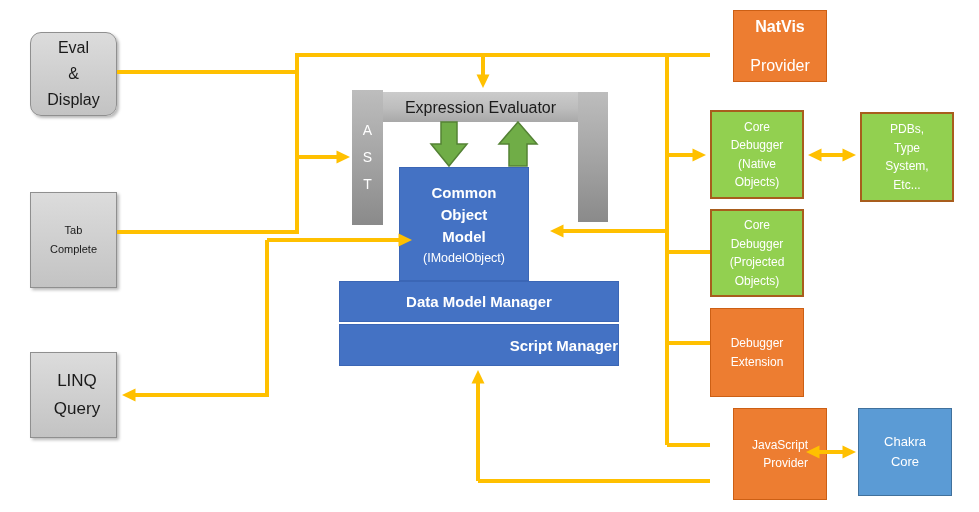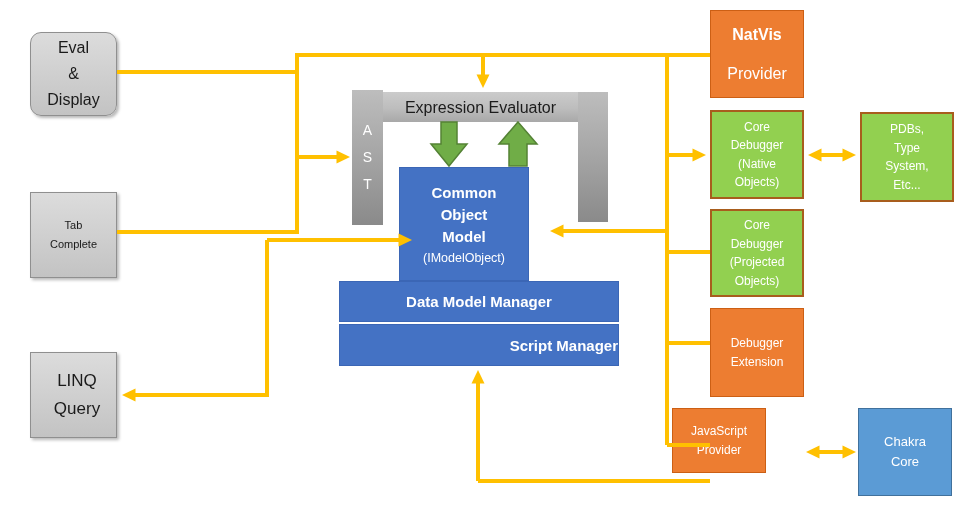--- a/index.html
+++ b/index.html
@@ -49,21 +49,21 @@
 </head>
 <body>
 
 <div id="stage">
 
   <div class="box grayBox fs-eval" style="left:30px;top:32px;width:87px;height:84px;border-radius:11px;">
     <span class="lbl">Eval
 &amp;
 Display</span>
   </div>
-  <div class="box grayBox fs-tab" style="left:30px;top:192px;width:87px;height:86px;">
+  <div class="box grayBox fs-tab" style="left:30px;top:192px;width:87px;height:96px;">
     <span class="lbl">Tab
 Complete</span>
   </div>
   <div class="box grayBox fs-linq" style="left:30px;top:352px;width:87px;height:86px;">
     <span class="lbl">LINQ
 Query</span>
   </div>
 
   <div class="box grayBar" style="left:352px;top:90px;width:31px;height:135px;">
     <span class="lbl">A
@@ -81,21 +81,21 @@
 Model</span>
     <span class="comSub">(IModelObject)</span>
   </div>
   <div class="box blueBox" style="left:339px;top:281px;width:280px;height:41px;">
     <span class="lbl mgrLbl">Data Model Manager</span>
   </div>
   <div class="box blueBox" style="left:339px;top:324px;width:280px;height:42px;align-items:flex-end;">
     <span class="lbl mgrLbl">Script Manager</span>
   </div>
 
-  <div class="box orangeBox" style="left:710px;top:10px;width:94px;height:88px;gap:16px;">
+  <div class="box orangeBox" style="left:733px;top:10px;width:94px;height:72px;gap:16px;">
     <span class="natTitle">NatVis</span>
     <span class="natSub">Provider</span>
   </div>
   <div class="box greenBox fs-small" style="left:710px;top:110px;width:94px;height:89px;">
     <span class="lbl">Core
 Debugger
 (Native
 Objects)</span>
   </div>
   <div class="box greenBox fs-small" style="left:860px;top:112px;width:94px;height:90px;">
@@ -107,21 +107,21 @@
   <div class="box greenBox fs-small" style="left:710px;top:209px;width:94px;height:88px;">
     <span class="lbl">Core
 Debugger
 (Projected
 Objects)</span>
   </div>
   <div class="box orangeBox fs-small" style="left:710px;top:308px;width:94px;height:89px;">
     <span class="lbl">Debugger
 Extension</span>
   </div>
-  <div class="box orangeBox fs-small" style="left:672px;top:408px;width:94px;height:65px;">
+  <div class="box orangeBox fs-small" style="left:733px;top:408px;width:94px;height:92px;text-align:right;">
     <span class="lbl">JavaScript
 Provider</span>
   </div>
   <div class="box ltblueBox fs-chakra" style="left:858px;top:408px;width:94px;height:88px;">
     <span class="lbl">Chakra
 Core</span>
   </div>
 
   <svg id="wires" viewBox="0 0 979 512">
     <defs>

